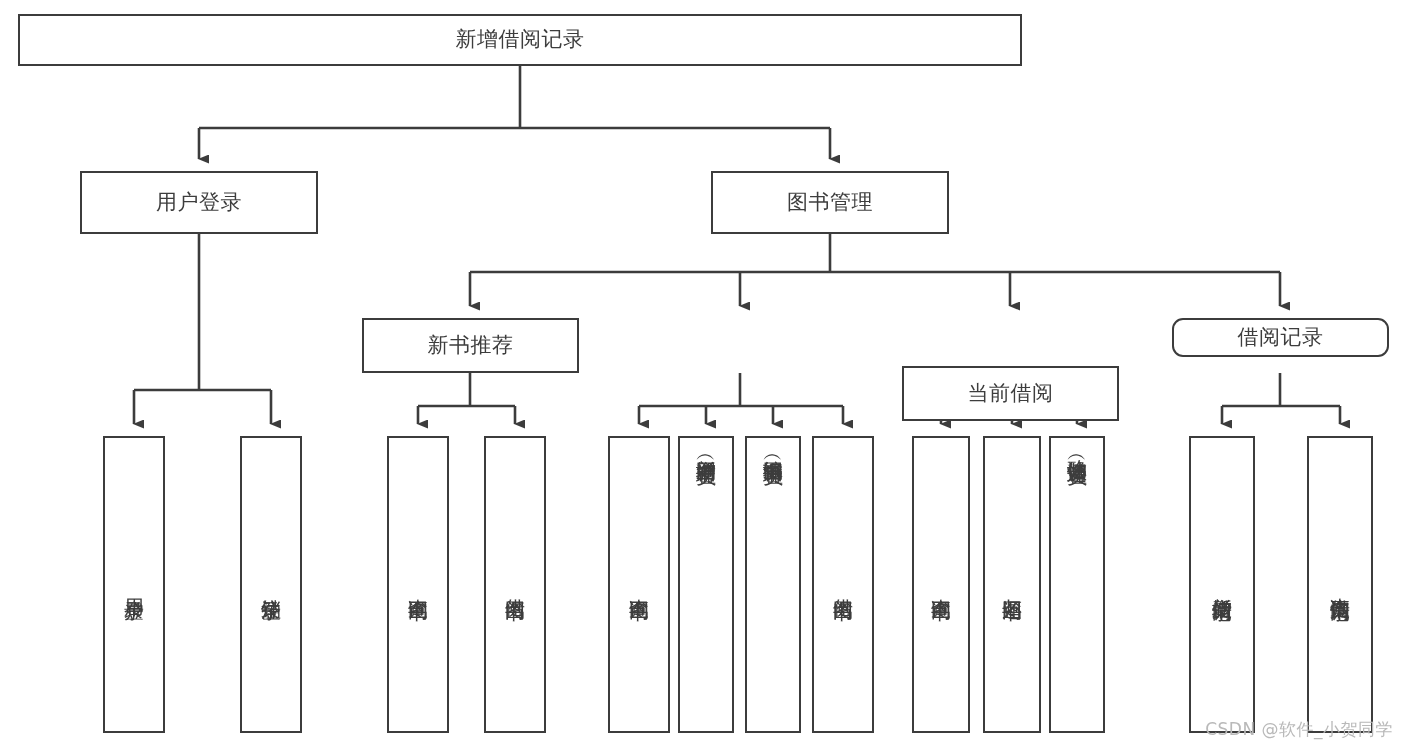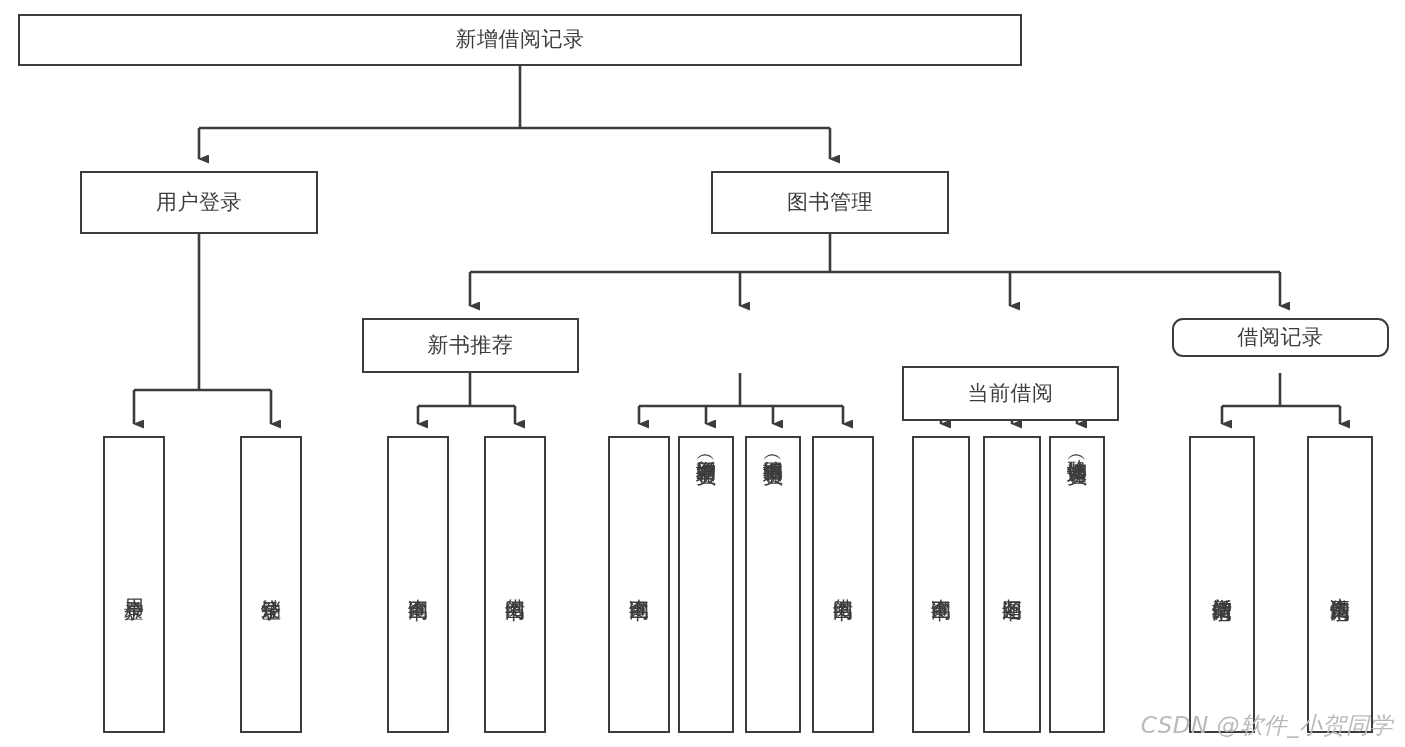--- a/index.html
+++ b/index.html
@@ -58,26 +58,25 @@
     white-space: nowrap;
   }
   .node.vert.ctr {
     align-items: center;
     padding-top: 0;
   }
   #watermark {
     position: absolute;
     right: 12px;
     bottom: 6px;
-    font-size: 23px;
+    font-size: 17px;
     color: #b9b9b9;
     letter-spacing: 0.5px;
     z-index: 5;
     white-space: nowrap;
-    font-style: italic;
   }
 </style>
 </head>
 <body>
 
 <div id="canvas">
 
   <svg id="edges" viewBox="0 0 1405 747" width="1405" height="747" xmlns="http://www.w3.org/2000/svg">
     <defs>
       <marker id="arrowhead" markerWidth="9" markerHeight="11" refX="4.5" refY="10" orient="auto" markerUnits="userSpaceOnUse">

